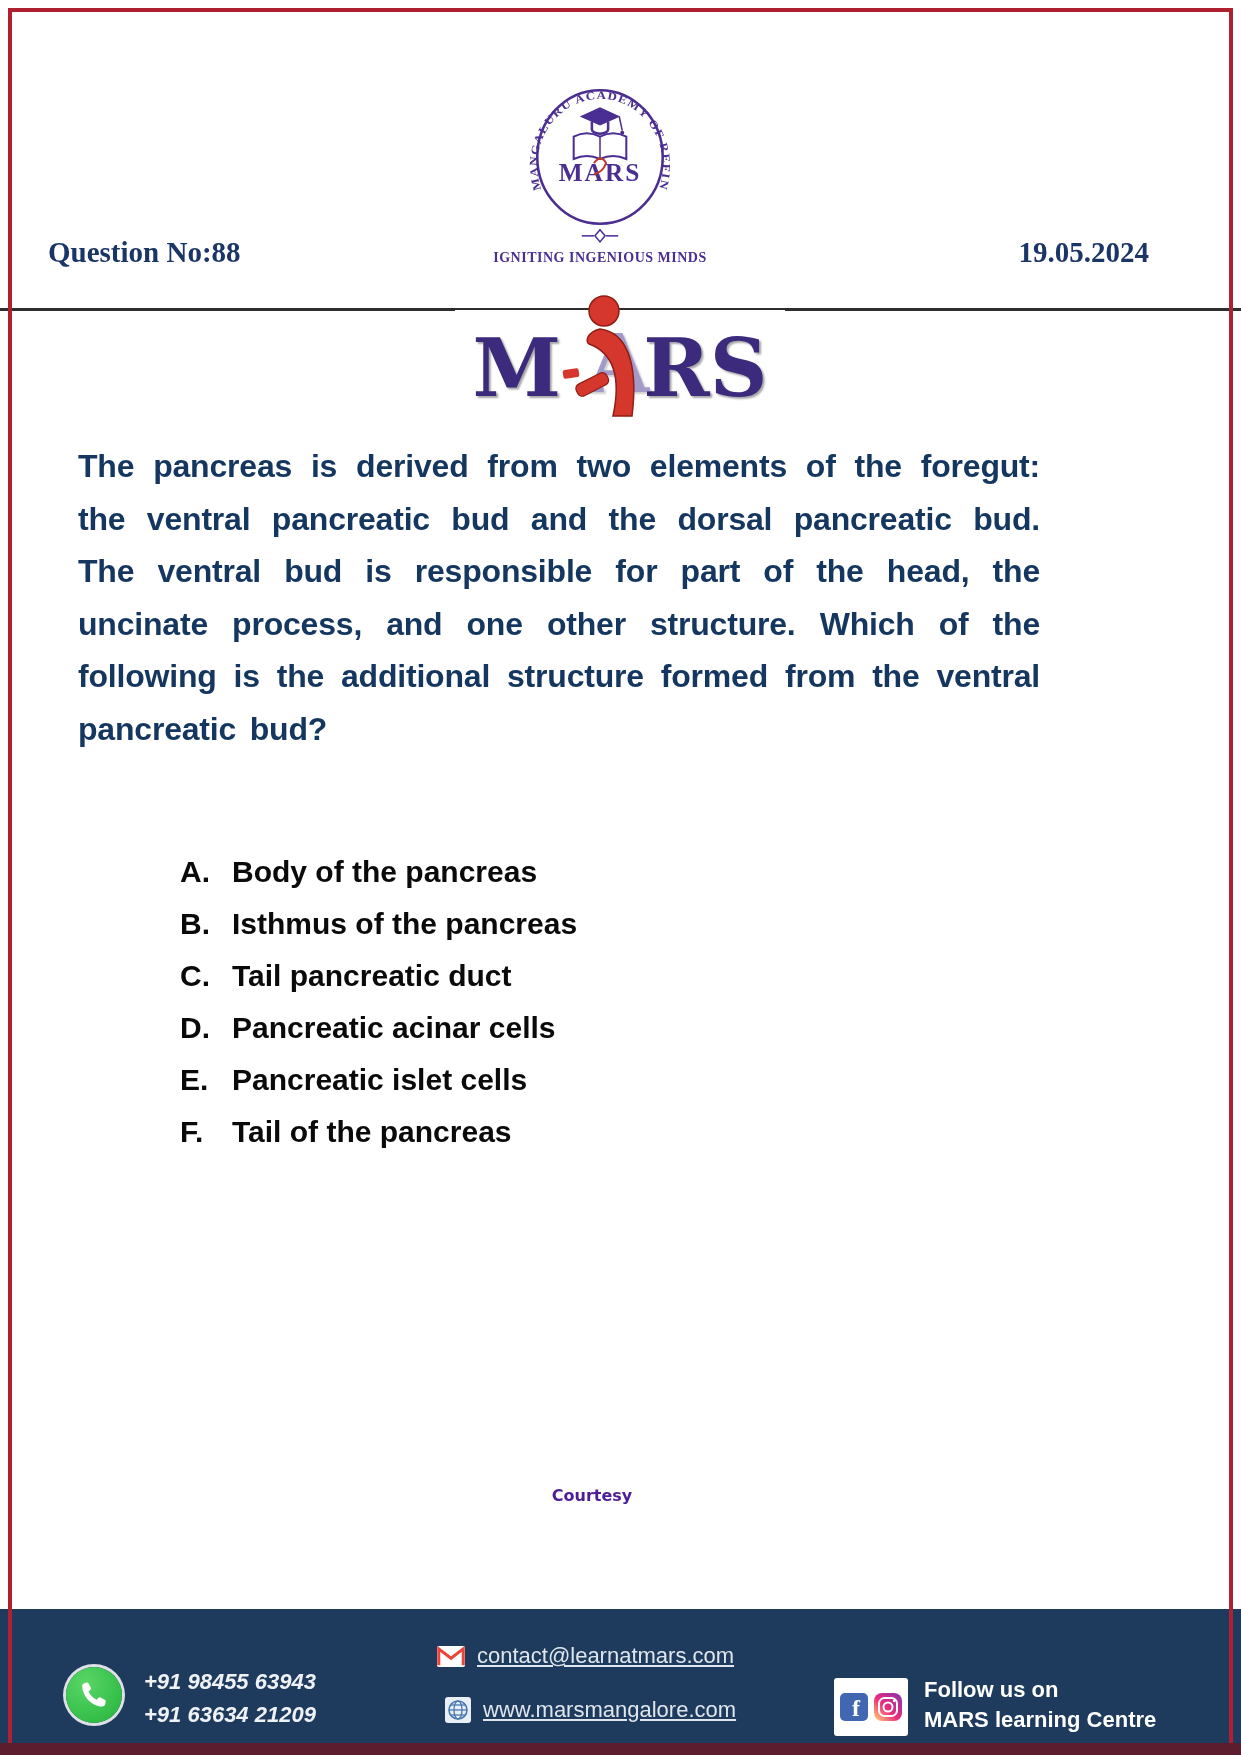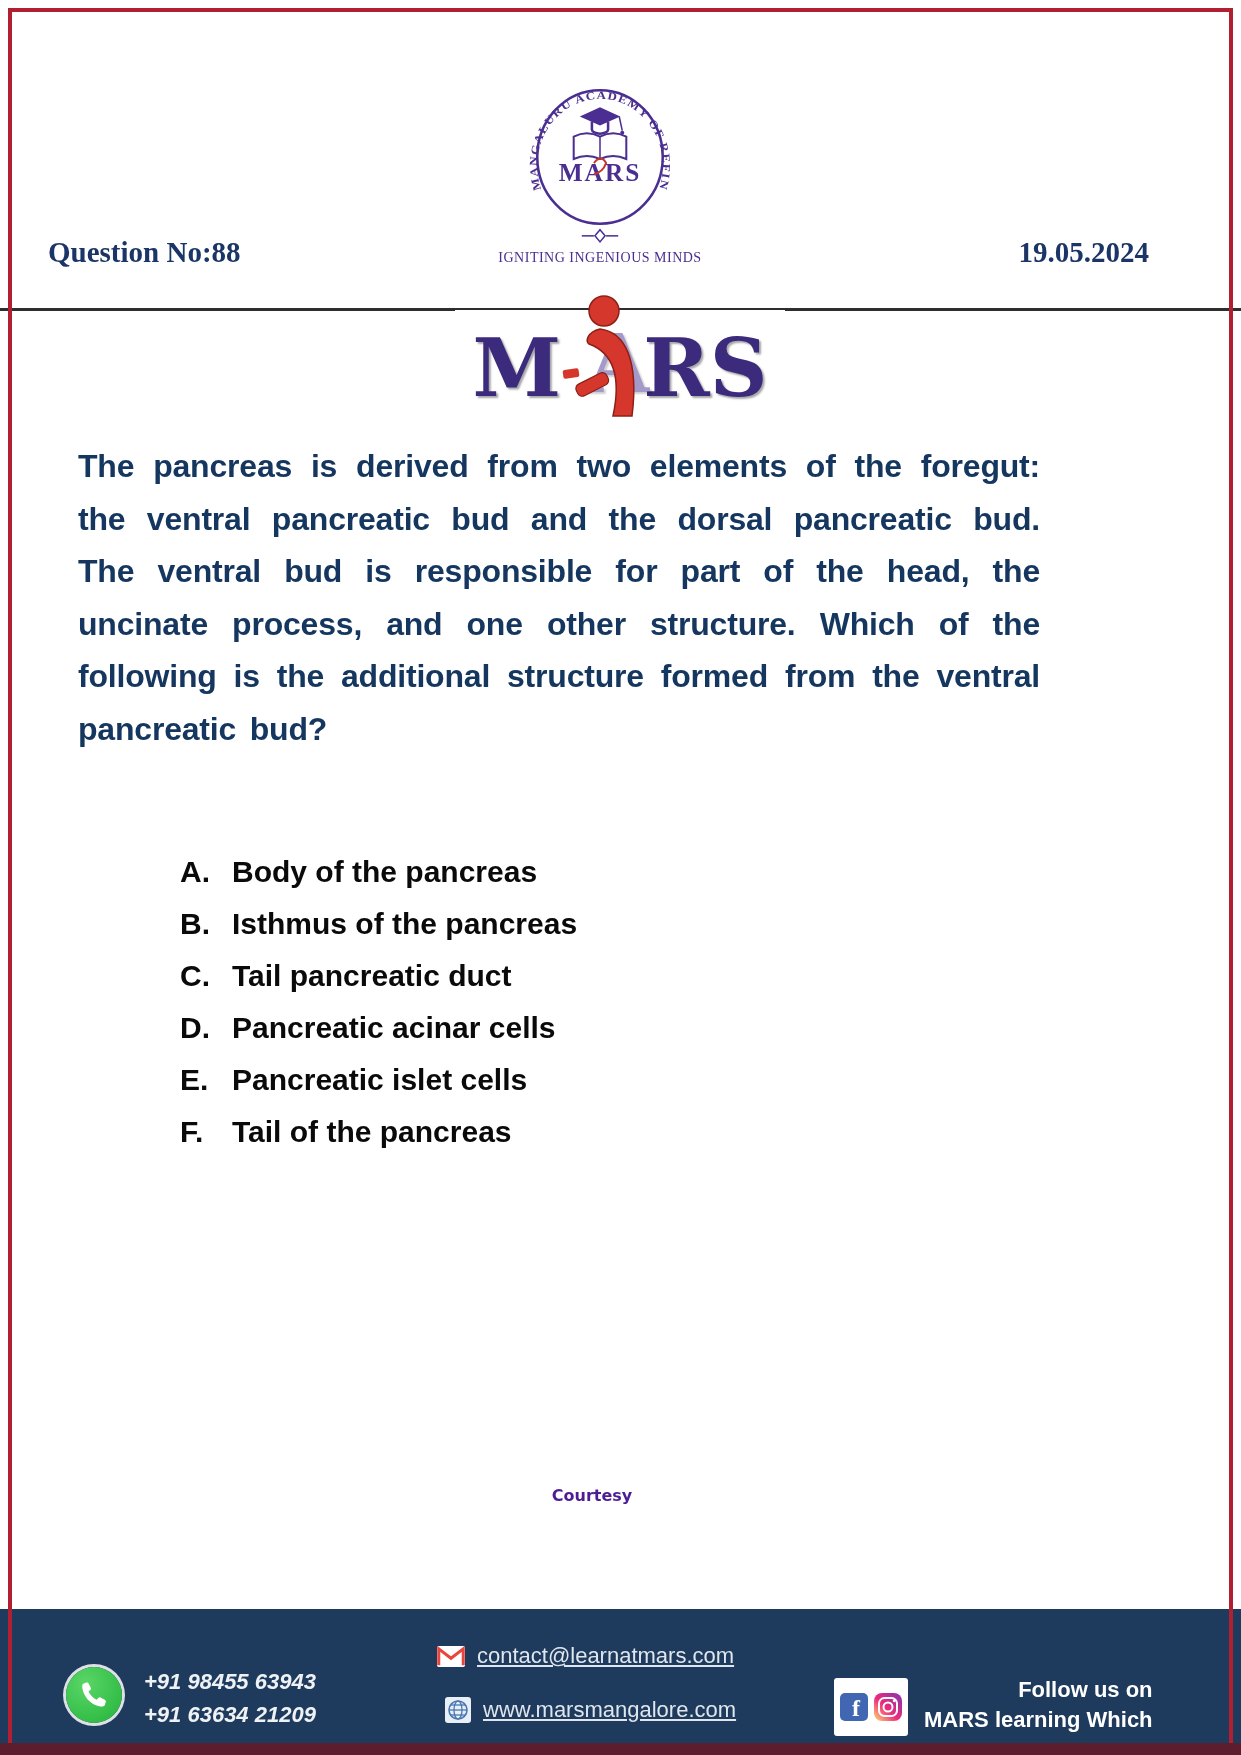--- a/index.html
+++ b/index.html
@@ -6,21 +6,21 @@
   .page{position:relative;width:1241px;height:1755px;background:#ffffff;overflow:hidden;
         font-family:"Liberation Sans",sans-serif;}
   
   .page-border{position:absolute;inset:8px;border:4px solid #b02030;border-bottom:none;
                z-index:55;pointer-events:none;}
   .bottom-strip{position:absolute;left:0;right:0;top:1743px;height:12px;background:#5c1d2e;z-index:60;}
 
   
   .top-seal{position:absolute;top:76px;left:0;width:1200px;display:flex;flex-direction:column;
             align-items:center;z-index:3;}
-  .seal-tagline{margin-top:2px;font-size:14px;font-weight:normal;color:#4b2e91;
+  .seal-tagline{margin-top:2px;font-size:14px;font-weight:bold;color:#4b2e91;
                 letter-spacing:.5px;font-family:"Liberation Serif",serif;}
 
   
   .qno{position:absolute;top:236px;left:48px;font-family:"Liberation Serif",serif;
        font-weight:bold;font-size:29px;color:#1b3566;z-index:3;}
   .qdate{position:absolute;top:236px;right:92px;font-family:"Liberation Serif",serif;
          font-weight:bold;font-size:29px;color:#1b3566;z-index:3;}
 
   .rule{position:absolute;top:308px;left:0;width:100%;height:3px;background:#2e2e2e;z-index:1;}
 
@@ -59,21 +59,21 @@
              display:flex;align-items:center;justify-content:center;
              box-shadow:0 0 0 3px rgba(255,255,255,.85);}
   .phones{position:absolute;left:144px;top:56px;color:#eef2f5;font-size:22px;font-weight:bold;
           line-height:33px;font-style:italic;}
   .mid-row{position:absolute;display:flex;align-items:center;gap:12px;color:#dfe6ee;font-size:22px;text-decoration:underline;}
   .mid-row.email{left:437px;top:34px;}
   .mid-row.web{left:445px;top:88px;}
   .social-box{position:absolute;left:834px;top:69px;width:74px;height:58px;background:#ffffff;
               border-radius:3px;display:flex;align-items:center;justify-content:center;gap:4px;}
   .follow{position:absolute;left:924px;top:66px;color:#ffffff;font-weight:bold;font-size:22px;
-          line-height:30px;text-align:right;}
+          line-height:30px;}
 </style>
 </head>
 <body>
 
 <div class="page">
 
   <div class="page-border"></div>
   <div class="bottom-strip"></div>
 
   <div class="top-seal">
@@ -203,17 +203,17 @@
           </linearGradient>
         </defs>
         <rect x="1" y="1" width="28" height="28" rx="8" fill="url(#igGrad)"></rect>
         <rect x="6" y="6" width="18" height="18" rx="5.5" fill="none" stroke="#ffffff" stroke-width="2"></rect>
         <circle cx="15" cy="15" r="4.5" fill="none" stroke="#ffffff" stroke-width="2"></circle>
         <circle cx="21.2" cy="8.8" r="1.4" fill="#ffffff"></circle>
       </svg>
     </div>
     <div class="follow">
       <div>Follow us on</div>
-      <div>MARS learning Which</div>
+      <div>MARS learning Centre</div>
     </div>
   </div>
 
 </div>
 
 </body></html>

